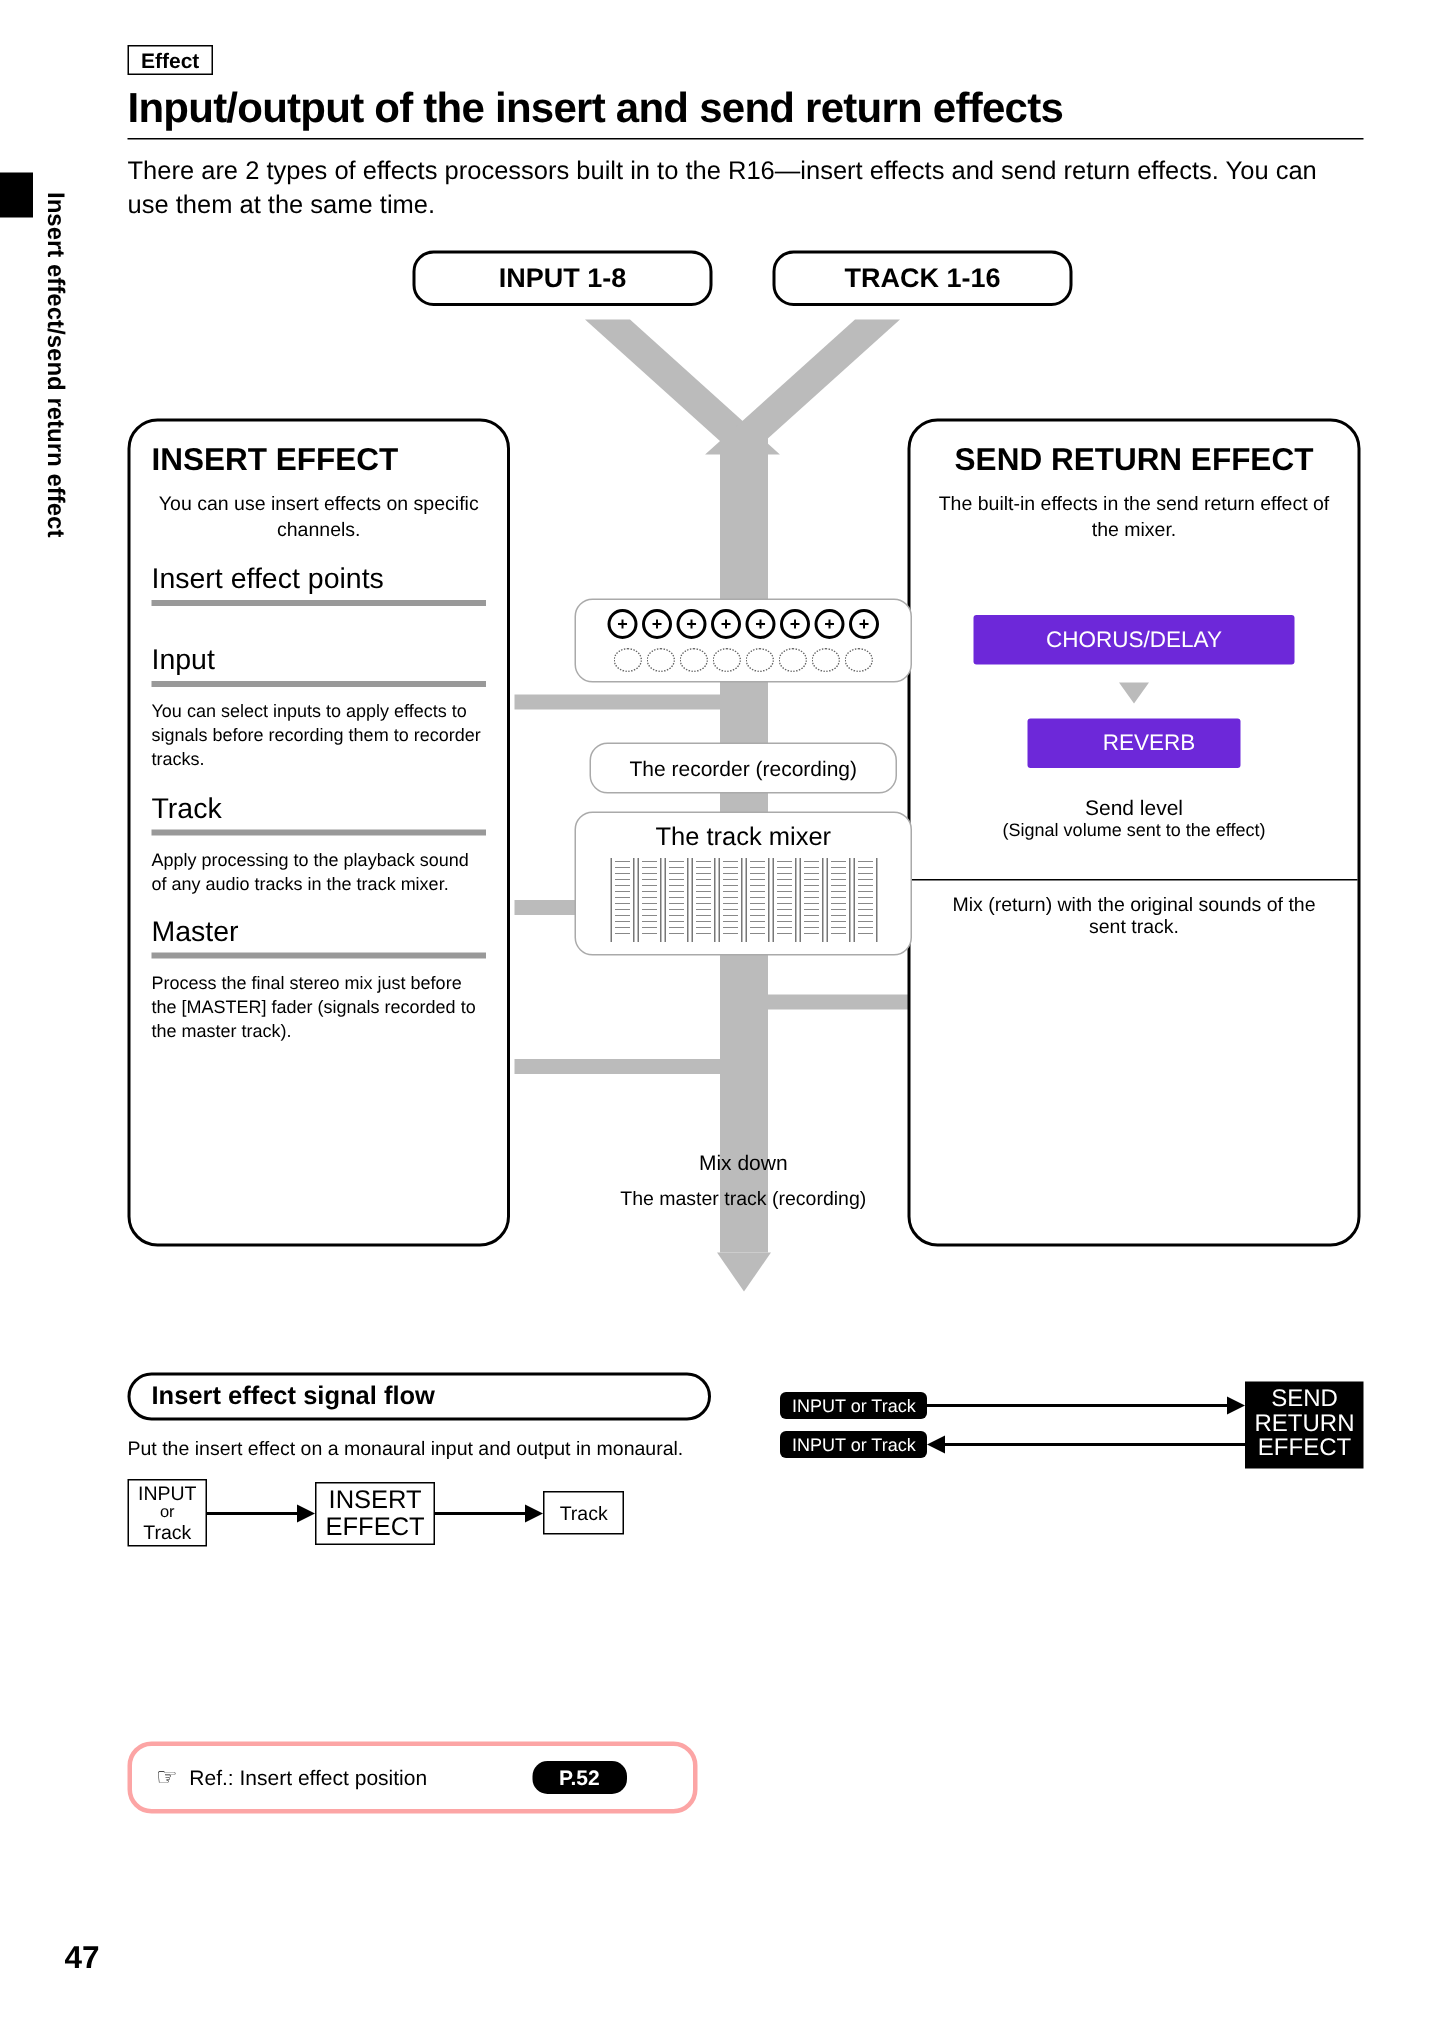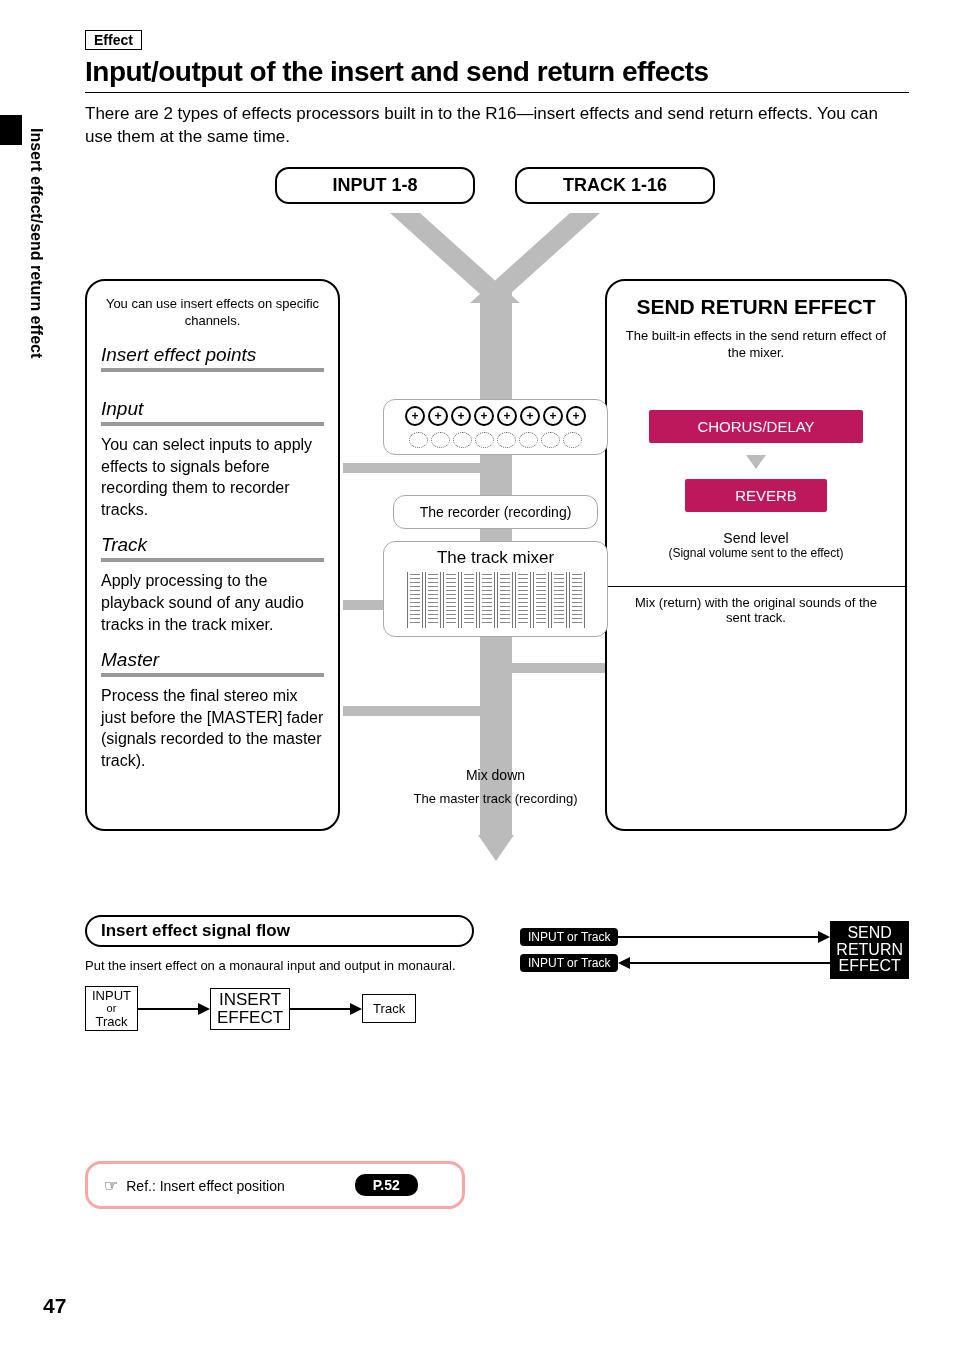--- a/index.html
+++ b/index.html
@@ -88,30 +88,29 @@
   .panel .desc {
     font-size: 13px;
     text-align: center;
     line-height: 1.35;
     margin-bottom: 14px;
   }
   .sub-h {
     font-size: 19px;
     font-weight: normal;
     margin-bottom: 2px;
-    font-style: italic;
   }
   .bar { height: 4px; background: #999; margin-bottom: 8px; }
   .small {
-    font-size: 16px;
+    font-size: 12px;
     line-height: 1.35;
     margin-bottom: 14px;
   }
   .black-pill {
-    background: #be185d;
+    background: #6d28d9;
     color: #fff;
     font-size: 15px;
     font-weight: normal;
     text-align: center;
     padding: 8px 10px;
     border-radius: 2px;
     margin-bottom: 18px;
   }
   .center-box {
     position: absolute;
@@ -268,20 +267,21 @@
     <div class="grey-link" style="left:425px; top:408px; width:174px;"></div>
     <div class="grey-link" style="left:425px; top:496px; width:174px;"></div>
 
     <div style="position:absolute; left:596px; top:401px; width:0;height:0;border-top:12px solid transparent;border-bottom:12px solid transparent;border-left:16px solid #bbb;"></div>
     <div style="position:absolute; left:524px; top:489px; width:0;height:0;border-top:12px solid transparent;border-bottom:12px solid transparent;border-right:16px solid #bbb;"></div>
 
     <div class="node" style="left:190px; top:0; width:200px;">INPUT 1-8</div>
     <div class="node" style="left:430px; top:0; width:200px;">TRACK 1-16</div>
 
     <div class="panel" style="left:0; top:112px; width:255px; height:552px;">
+      <h2>INSERT EFFECT</h2>
       <div class="desc">You can use insert effects on specific channels.</div>
 
       <div class="sub-h">Insert effect points</div>
       <div class="bar"></div>
       <div style="height:18px;"></div>
 
       <div class="sub-h">Input</div>
       <div class="bar"></div>
       <div class="small">You can select inputs to apply effects to signals before recording them to recorder tracks.</div>
 

